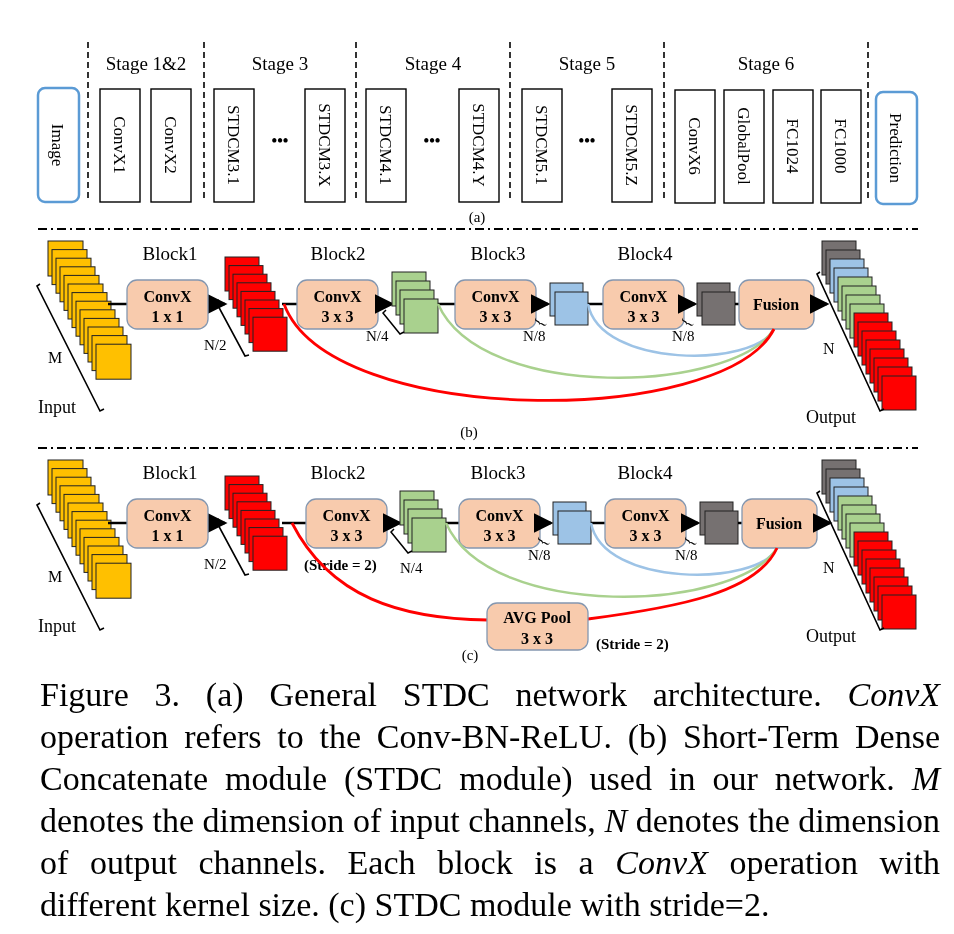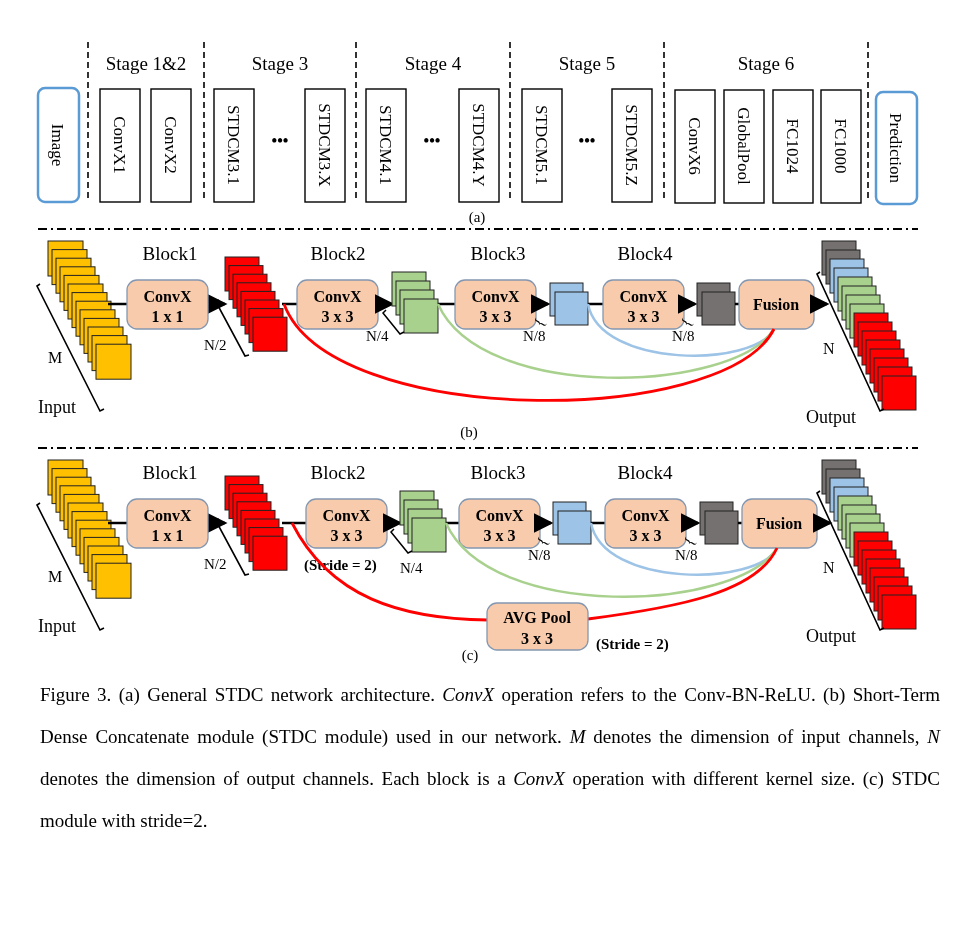--- a/index.html
+++ b/index.html
@@ -1,20 +1,20 @@
 <!DOCTYPE html>
 <html><head>
 <meta charset="utf-8">
 <style>
   html, body { margin:0; padding:0; background:#ffffff; }
   body { width:954px; height:934px; position:relative; overflow:hidden;
          font-family:"Liberation Serif", serif; color:#000; }
   svg text { font-family:"Liberation Serif", serif; }
   .caption { position:absolute; left:40px; top:674px; width:900px;
-             font-size:19px; line-height:42px; text-align:justify;
+             font-size:34px; line-height:42px; text-align:justify;
              font-family:"Liberation Serif", serif; }
   .caption i { font-style:italic; }
 </style>
 </head>
 <body>
 
 <svg width="954" height="670" viewBox="0 0 954 670" style="position:absolute;left:0;top:0">
   <defs>
     <marker id="arr" markerWidth="8" markerHeight="8" refX="7" refY="4" orient="auto">
       <path d="M0,0 L8,4 L0,8 z" fill="#000"></path>

